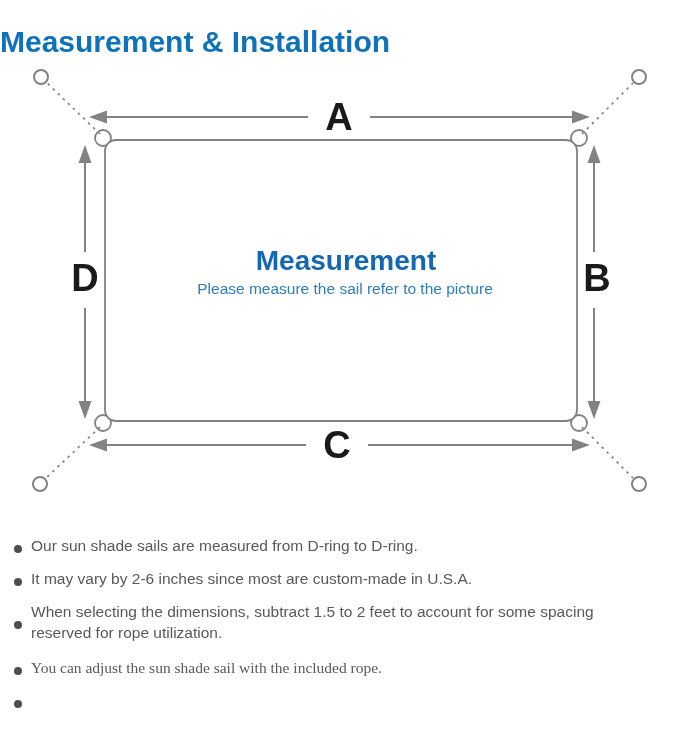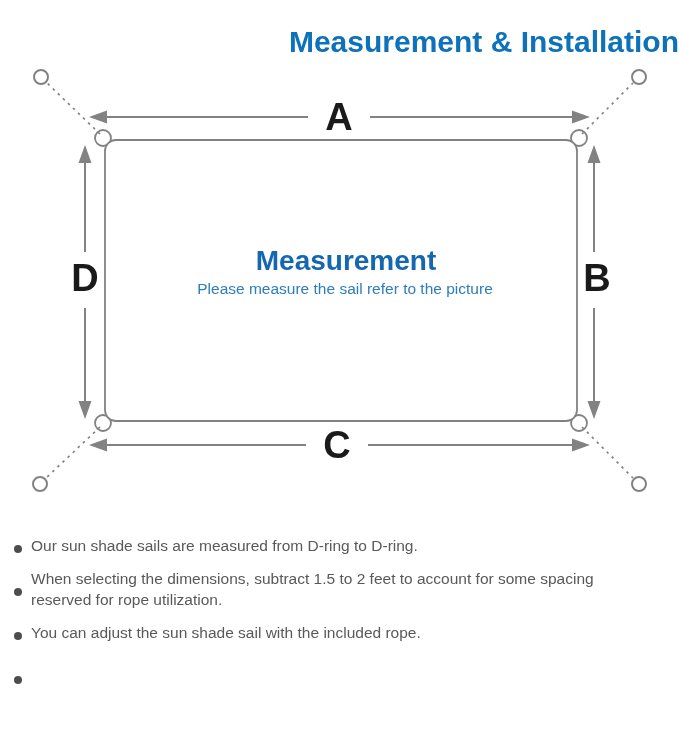--- a/index.html
+++ b/index.html
@@ -12,21 +12,21 @@
     height: 739px;
     position: relative;
     overflow: hidden;
     font-family: "Liberation Sans", sans-serif;
   }
   .page-title {
     position: absolute;
     top: 2px;
     left: 0;
     width: 679px;
-    text-align: right;
+    text-align: left;
     font-size: 30px;
     line-height: 40px;
     font-weight: bold;
     color: var(--title-blue, #0e72ba);
     letter-spacing: 0px;
   }
   svg.diagram {
     position: absolute;
     top: 0;
     left: 0;
@@ -89,21 +89,21 @@
   }
   .note {
     display: flex;
     align-items: center;
     gap: 9px;
     font-size: 15.5px;
     line-height: 21px;
     color: var(--note-gray, #595959);
     margin-bottom: 12px;
   }
-  .note:nth-child(3) { margin-bottom: 26px; }
+  .note:nth-child(3) { margin-bottom: 14px; }
   .note:nth-child(4) { margin-bottom: 15px; font-family: Liberation Serif, serif; }
   .note .dot {
     flex: none;
     width: 8px;
     height: 8px;
     border-radius: 50%;
     background: var(--bullet-gray, #4d4d4d);
     margin-top: 6.5px;
   }
   .note .note-text {
@@ -170,20 +170,24 @@
   <text class="center-subheading" x="345" y="294">Please measure the sail refer to the picture</text>
 </svg>
 
 <div class="notes">
   <div class="note">
     <span class="dot"></span>
     <span class="note-text">Our sun shade sails are measured from D-ring to D-ring.</span>
   </div>
   <div class="note">
     <span class="dot"></span>
+    <span class="note-text">It may vary by 2-6 inches since most are custom-made in U.S.A.</span>
+  </div>
+  <div class="note">
+    <span class="dot"></span>
     <span class="note-text">When selecting the dimensions, subtract 1.5 to 2 feet to account for some spacing
 reserved for rope utilization.</span>
   </div>
   <div class="note">
     <span class="dot"></span>
     <span class="note-text">You can adjust the sun shade sail with the included rope.</span>
   </div>
   <div class="note">
     <span class="dot"></span>
   </div>

